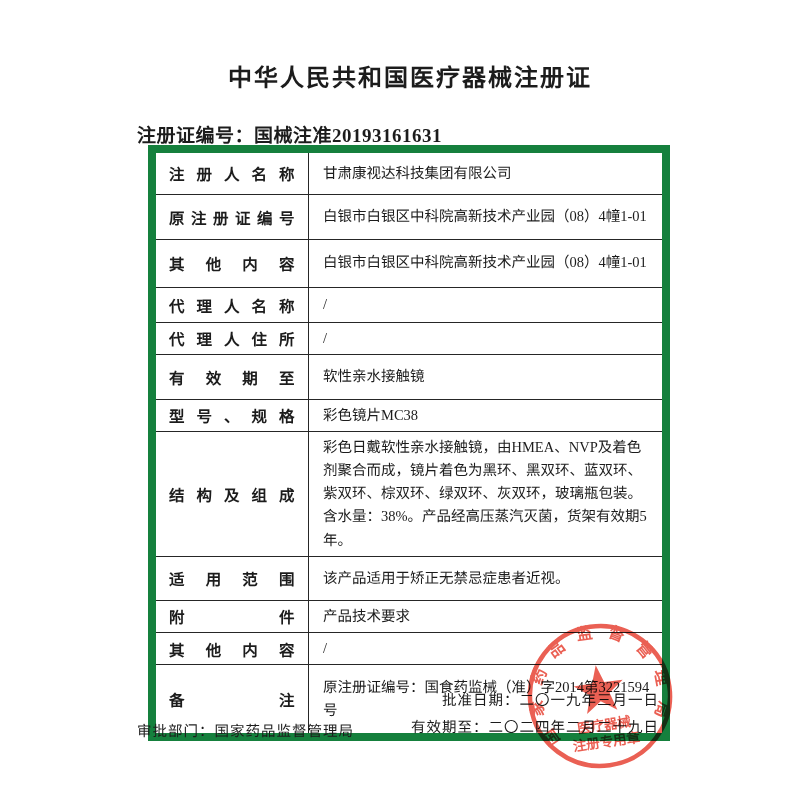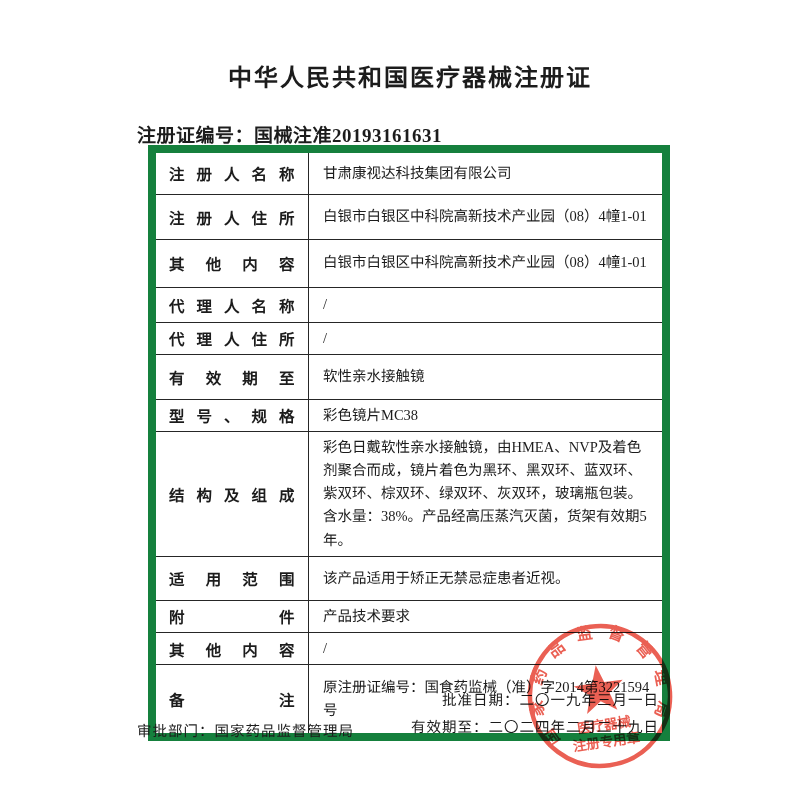--- a/index.html
+++ b/index.html
@@ -124,21 +124,21 @@
     <tbody id="cert-rows">
     <tr>
       <td class="label-cell">
             <span class="label">注册人名称</span>
           </td>
       <td class="value-cell">甘肃康视达科技集团有限公司</td>
     </tr>
 
     <tr>
       <td class="label-cell">
-            <span class="label">注册人住所</span>
+            <span class="label">原注册证编号</span>
           </td>
       <td class="value-cell">白银市白银区中科院高新技术产业园（08）4幢1-01</td>
     </tr>
 
     <tr>
       <td class="label-cell">
             <span class="label">其他内容</span>
           </td>
       <td class="value-cell">白银市白银区中科院高新技术产业园（08）4幢1-01</td>
     </tr>

